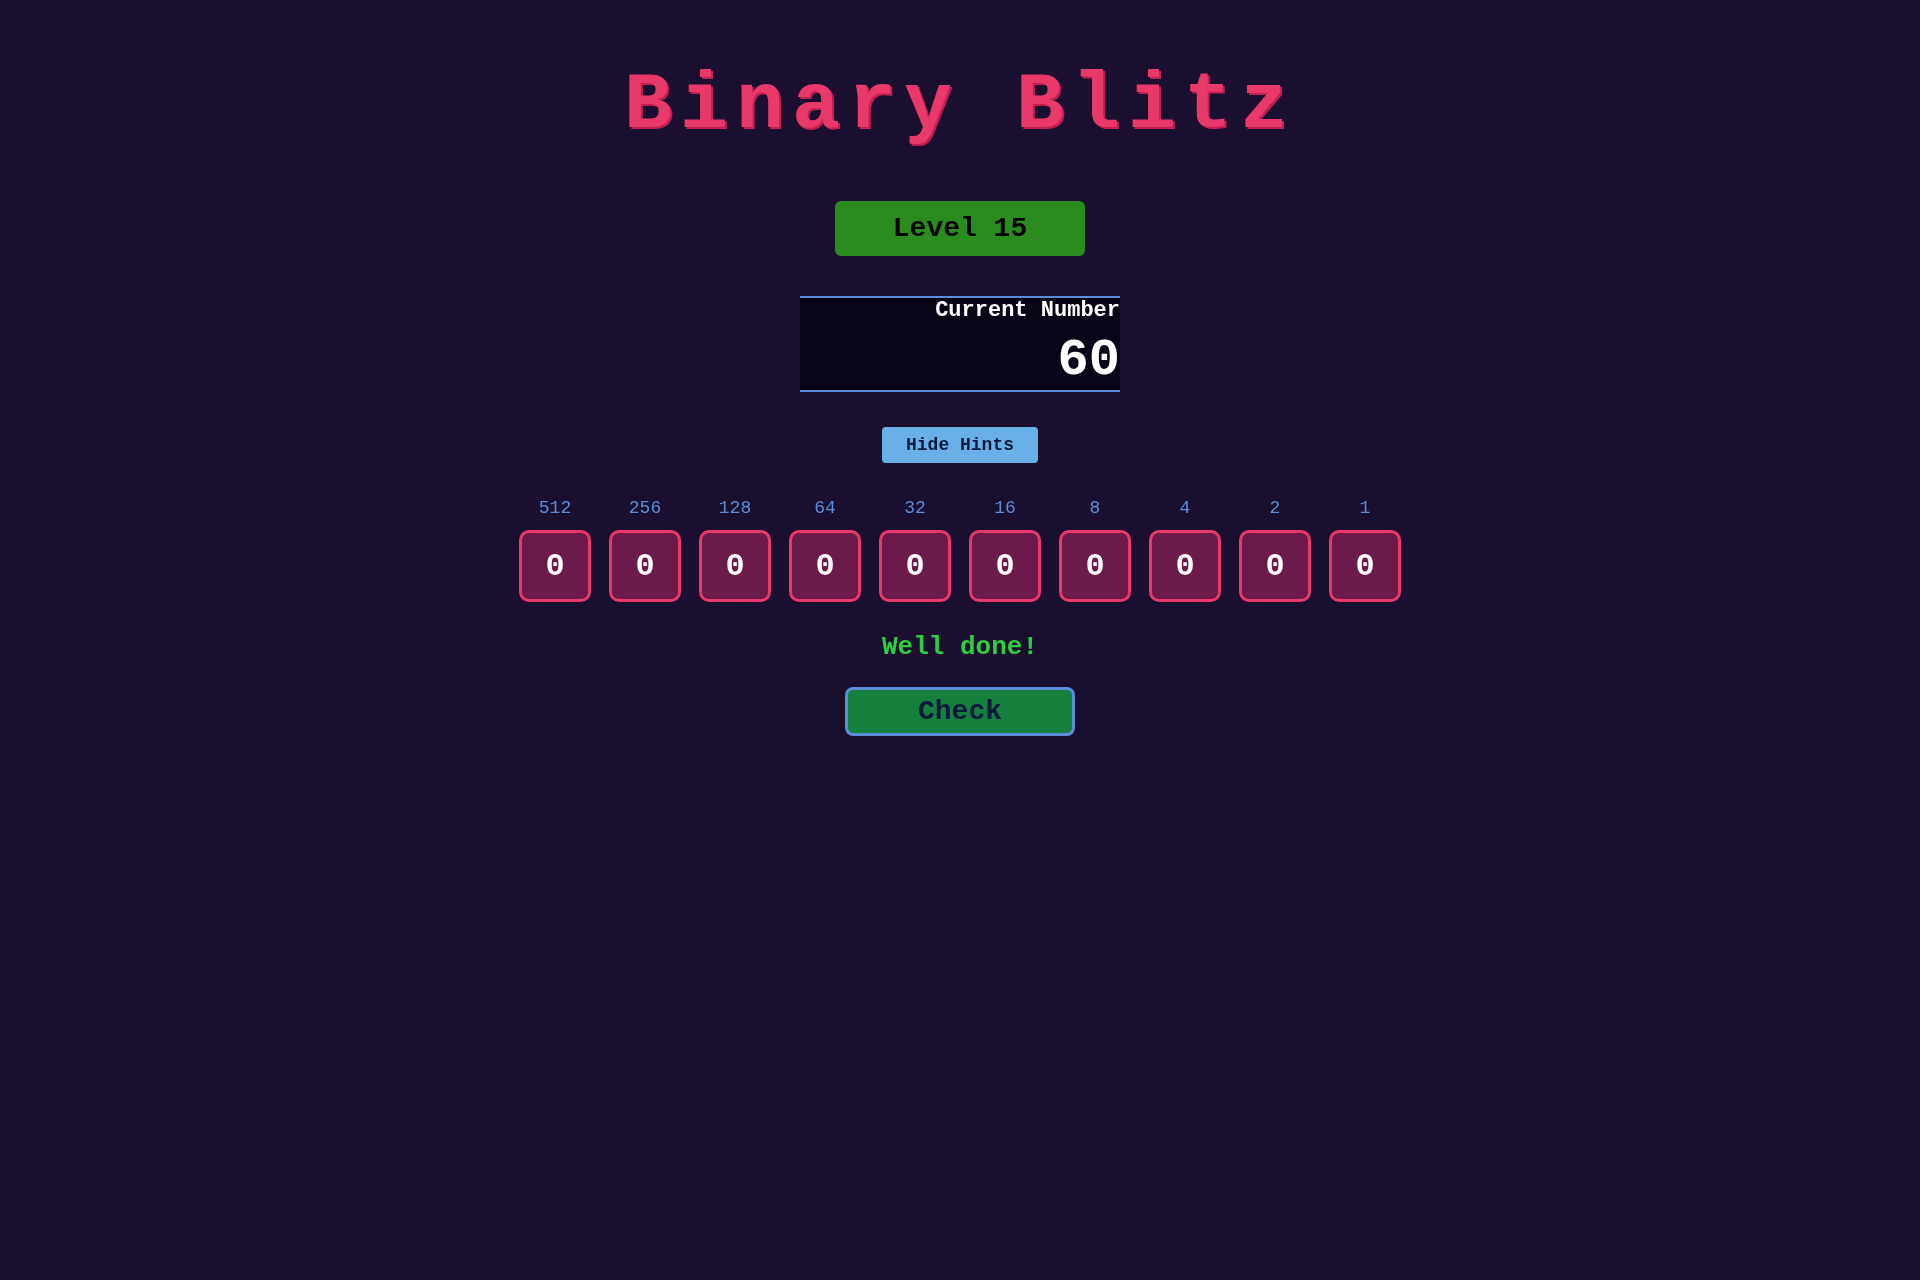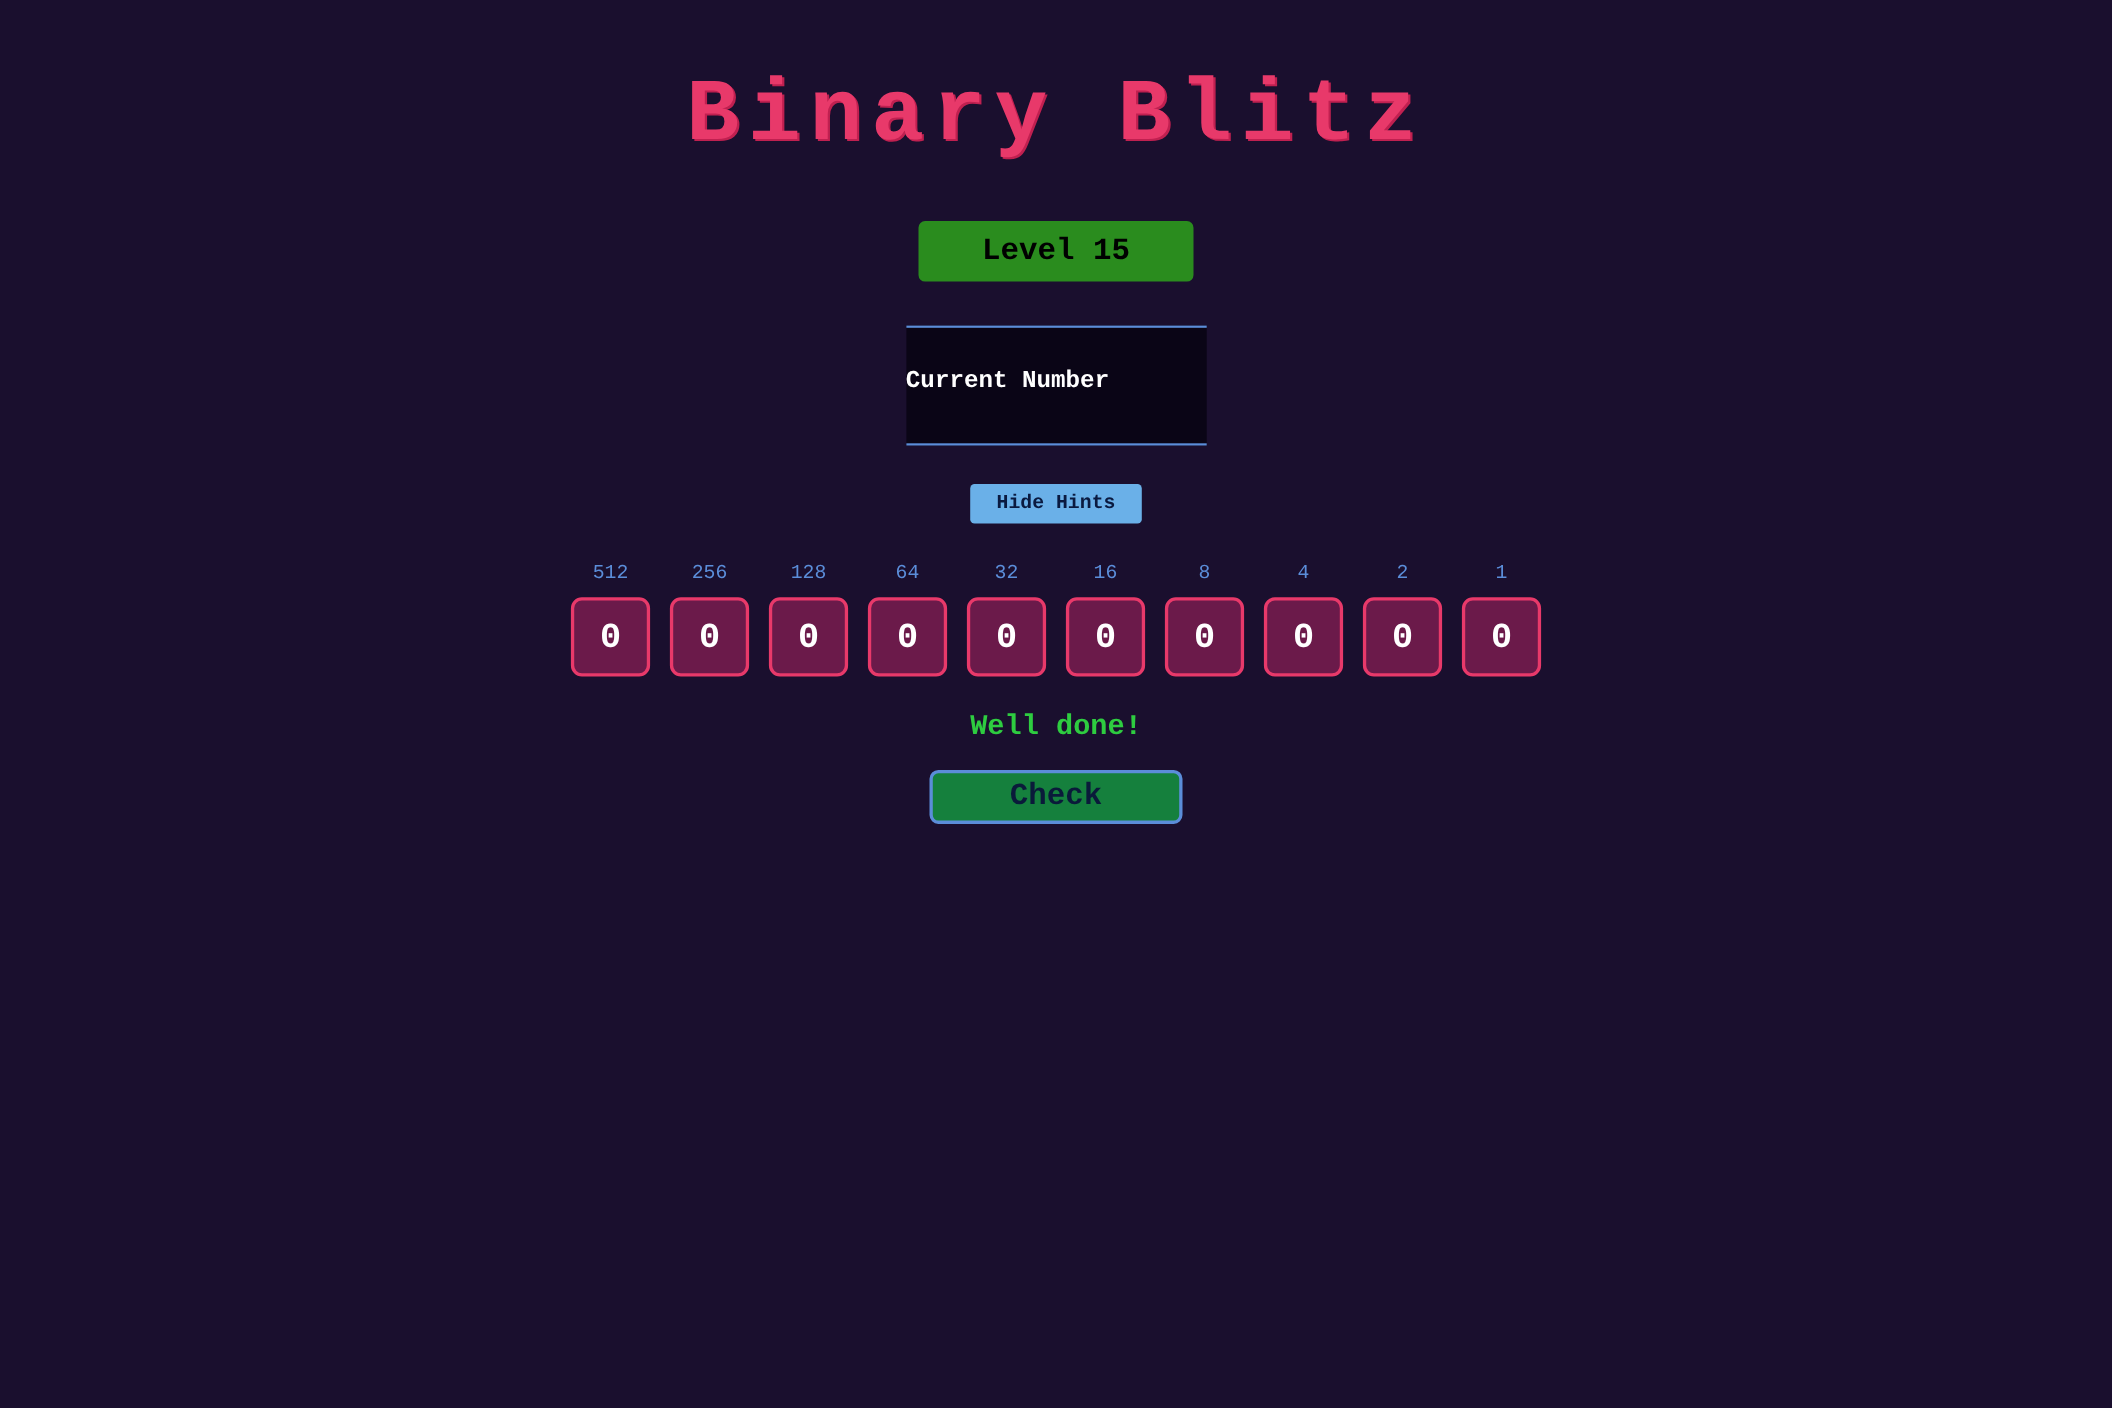--- a/index.html
+++ b/index.html
@@ -39,23 +39,23 @@
       padding: 12px 58px;
       border-radius: 6px;
       margin-bottom: 40px;
       cursor: pointer;
       font-family: 'Courier New', Courier, monospace;
     }
 
     .number-display {
       border-top: 2px solid #5b8dd9;
       border-bottom: 2px solid #5b8dd9;
-      width: 273px;
-      text-align: left;
-      padding: 36px 0;
+      width: 320px;
+      text-align: right;
+      padding: 0 0;
       margin-bottom: 35px;
       background-color: #0a0516;
     }
 
     .number-label {
       color: white;
       font-size: 22px;
       font-weight: bold;
       margin-bottom: 8px;
       font-family: 'Courier New', Courier, monospace;
@@ -142,20 +142,21 @@
   </style>
 </head>
 <body>
 
 <h1 class="title">Binary Blitz</h1>
 
 <div class="level-badge">Level 15</div>
 
 <div class="number-display">
   <div class="number-label">Current Number</div>
+  <div class="number-value">60</div>
 </div>
 
 <button class="hide-hints-btn">Hide Hints</button>
 
 <div class="hints-row" id="hints-row">
     <span class="hint-label">512</span>
     <span class="hint-label">256</span>
     <span class="hint-label">128</span>
     <span class="hint-label">64</span>
     <span class="hint-label">32</span>

